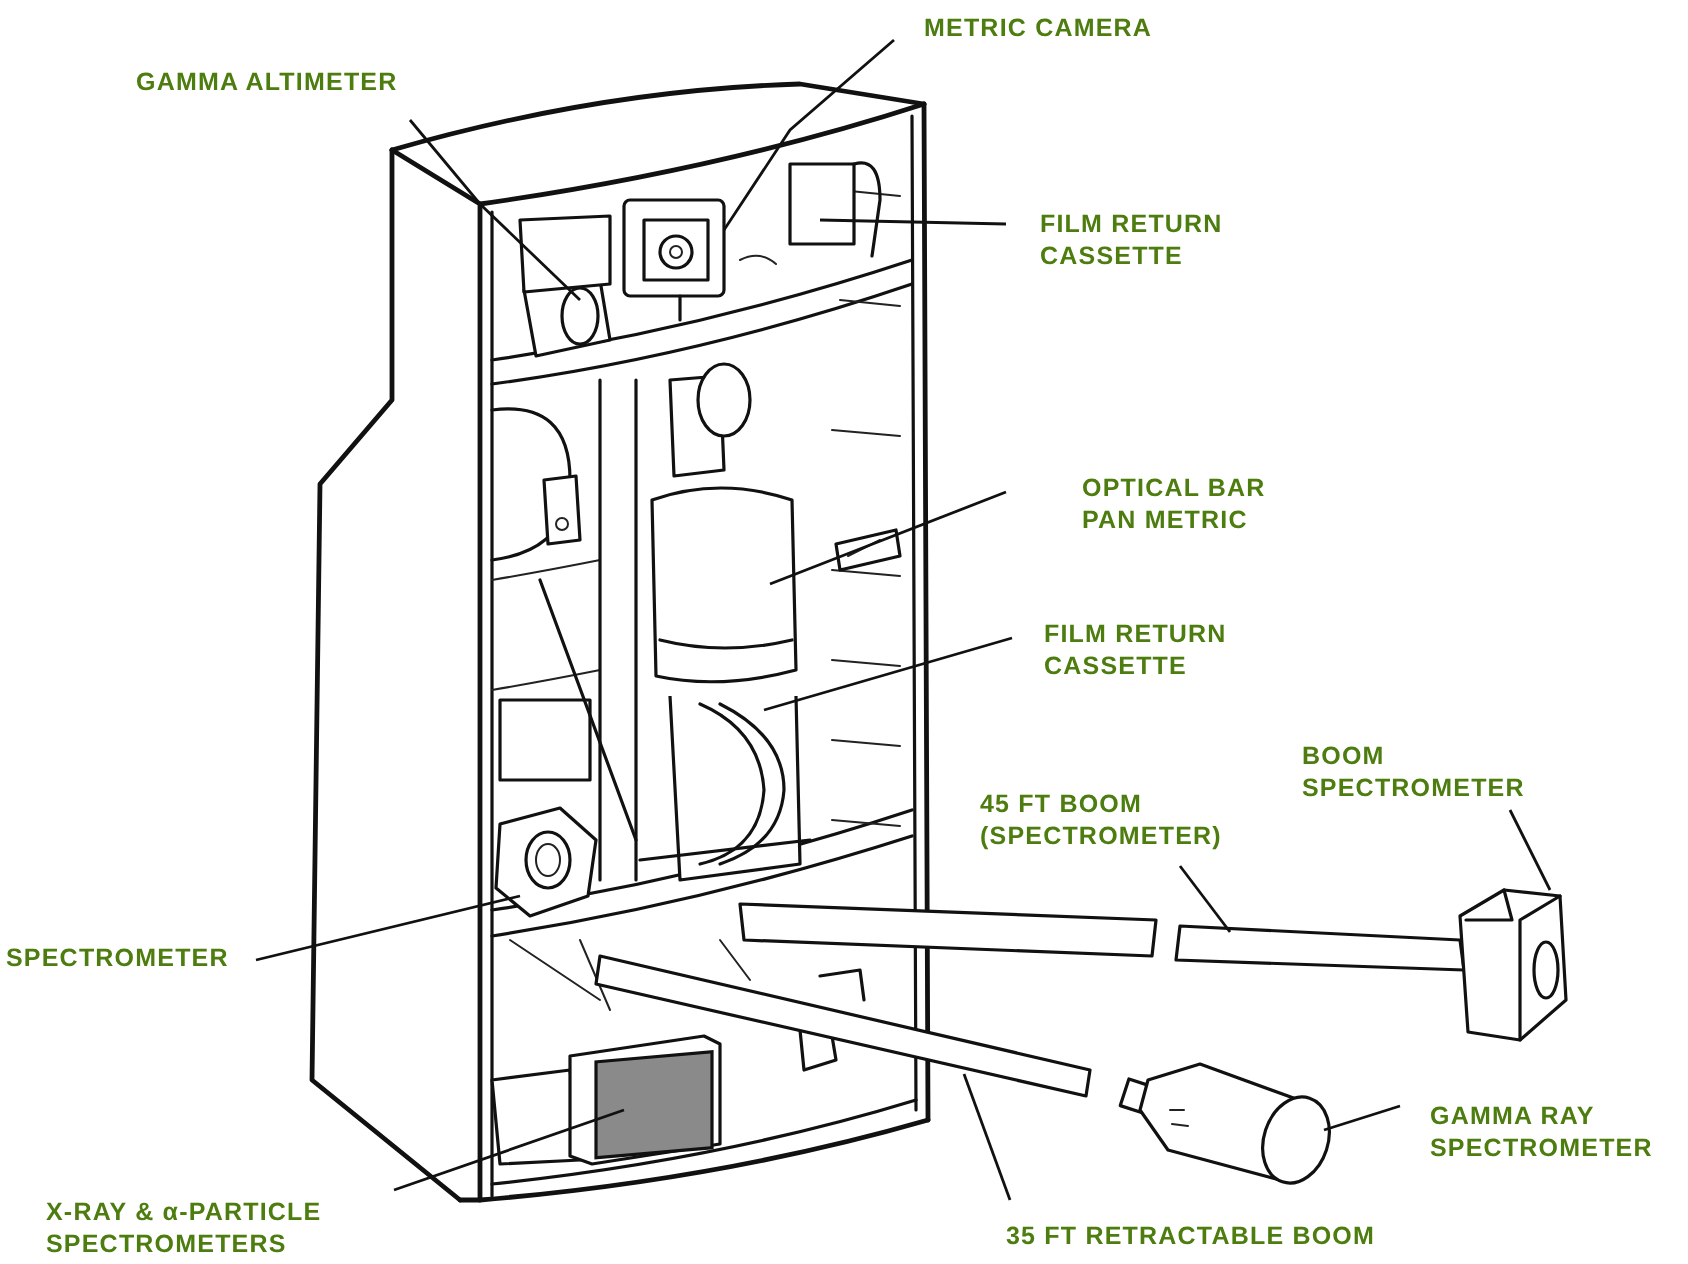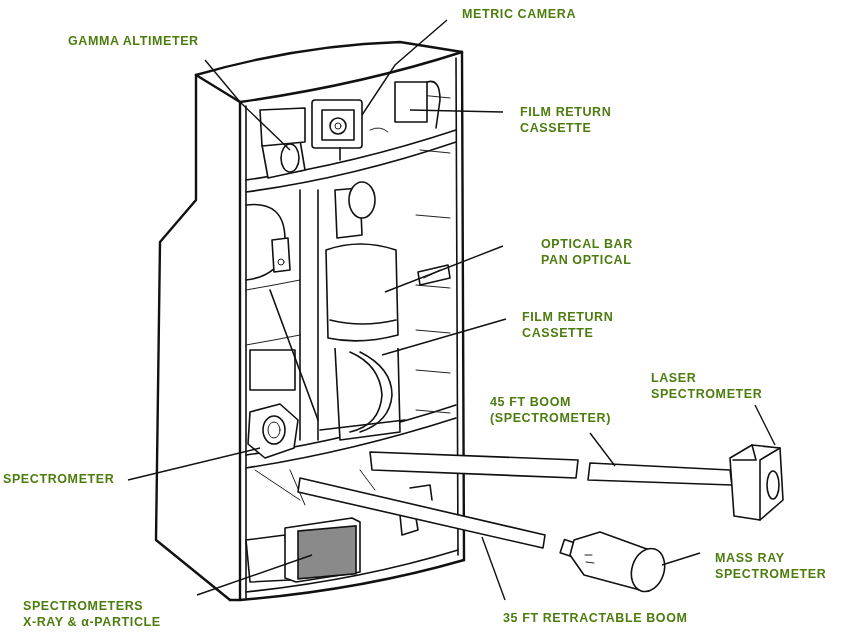--- a/index.html
+++ b/index.html
@@ -166,40 +166,40 @@
 </div>
 <div class="lbl" style="left:68px; top:33px;">
   <span>GAMMA ALTIMETER</span>
 </div>
 <div class="lbl" style="left:520px; top:104px;">
   <span>FILM RETURN</span>
   <span>CASSETTE</span>
 </div>
 <div class="lbl" style="left:519px; top:236px;margin-left:22px;">
   <span>OPTICAL BAR</span>
-  <span>PAN OPTICAL</span>
+  <span>PAN METRIC</span>
 </div>
 <div class="lbl" style="left:522px; top:309px;">
   <span>FILM RETURN</span>
   <span>CASSETTE</span>
 </div>
 <div class="lbl" style="left:651px; top:370px;">
-  <span>LASER</span>
+  <span>BOOM</span>
   <span>SPECTROMETER</span>
 </div>
 <div class="lbl" style="left:490px; top:394px;">
   <span>45 FT BOOM</span>
   <span>(SPECTROMETER)</span>
 </div>
 <div class="lbl" style="left:3px; top:471px;">
   <span>SPECTROMETER</span>
 </div>
 <div class="lbl" style="left:715px; top:550px;">
-  <span>MASS RAY</span>
+  <span>GAMMA RAY</span>
   <span>SPECTROMETER</span>
 </div>
 <div class="lbl" style="left:23px; top:598px;">
+  <span>X-RAY &amp; α-PARTICLE</span>
   <span>SPECTROMETERS</span>
-  <span>X-RAY &amp; α-PARTICLE</span>
 </div>
 <div class="lbl" style="left:503px; top:610px;">
   <span>35 FT RETRACTABLE BOOM</span>
 </div>
 
 </body></html>

